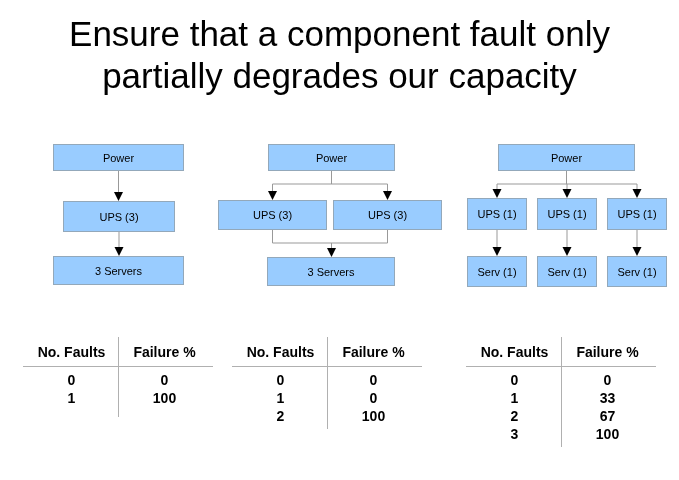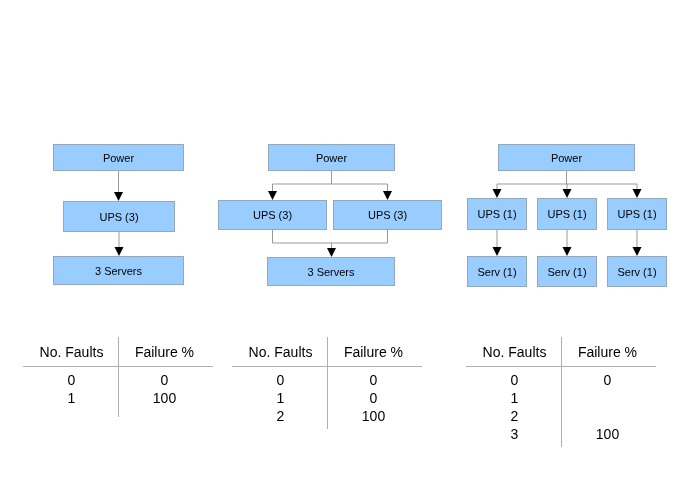--- a/index.html
+++ b/index.html
@@ -45,31 +45,35 @@
     position: absolute;
     left: 0;
     top: 0;
     pointer-events: none;
   }
   .cl { stroke: var(--connector-line); stroke-width: 1; }
   .ah { fill: var(--arrowhead); stroke: none; }
   .ftable { position: absolute; width: 186px; font-size: 14px; }
   .vline { position: absolute; left: 93px; top: 0; width: 1px; background: var(--table-line); }
   .hline { position: absolute; left: -2px; top: 29px; width: 190px; height: 1px; background: var(--table-line); }
-  .trow { display: flex; }
+  .trow { display: flex; font-weight: bold; }
   .thead { padding-top: 7px; }
   .tcell { width: 93px; text-align: center; }
   .tbody { position: absolute; top: 34px; left: 0; width: 186px; }
   .tbody .trow { height: 18px; align-items: center; }
 </style>
 </head>
 <body>
 
 <div class="page">
 
+  <div class="title">
+    <div>Ensure that a component fault only</div>
+    <div>partially degrades our capacity</div>
+  </div>
 
   <svg class="connectors" width="679" height="480" viewBox="0 0 679 480">
     <g>
       <line class="cl" x1="118.5" y1="171" x2="118.5" y2="193"></line>
       <polygon class="ah" points="114,192 123,192 118.5,201"></polygon>
       <line class="cl" x1="119" y1="232" x2="119" y2="248"></line>
       <polygon class="ah" points="114.5,247 123.5,247 119,256"></polygon>
     </g>
     <g>
       <line class="cl" x1="331.5" y1="171" x2="331.5" y2="184"></line>
@@ -174,23 +178,25 @@
       <div class="tcell">No. Faults</div>
       <div class="tcell">Failure %</div>
     </div>
     <div class="tbody">
       <div class="trow">
         <div class="tcell">0</div>
         <div class="tcell">0</div>
       </div>
       <div class="trow">
         <div class="tcell">1</div>
+        <div class="tcell">33</div>
       </div>
       <div class="trow">
         <div class="tcell">2</div>
+        <div class="tcell">67</div>
       </div>
       <div class="trow">
         <div class="tcell">3</div>
         <div class="tcell">100</div>
       </div>
     </div>
   </div>
 
 </div>
 

